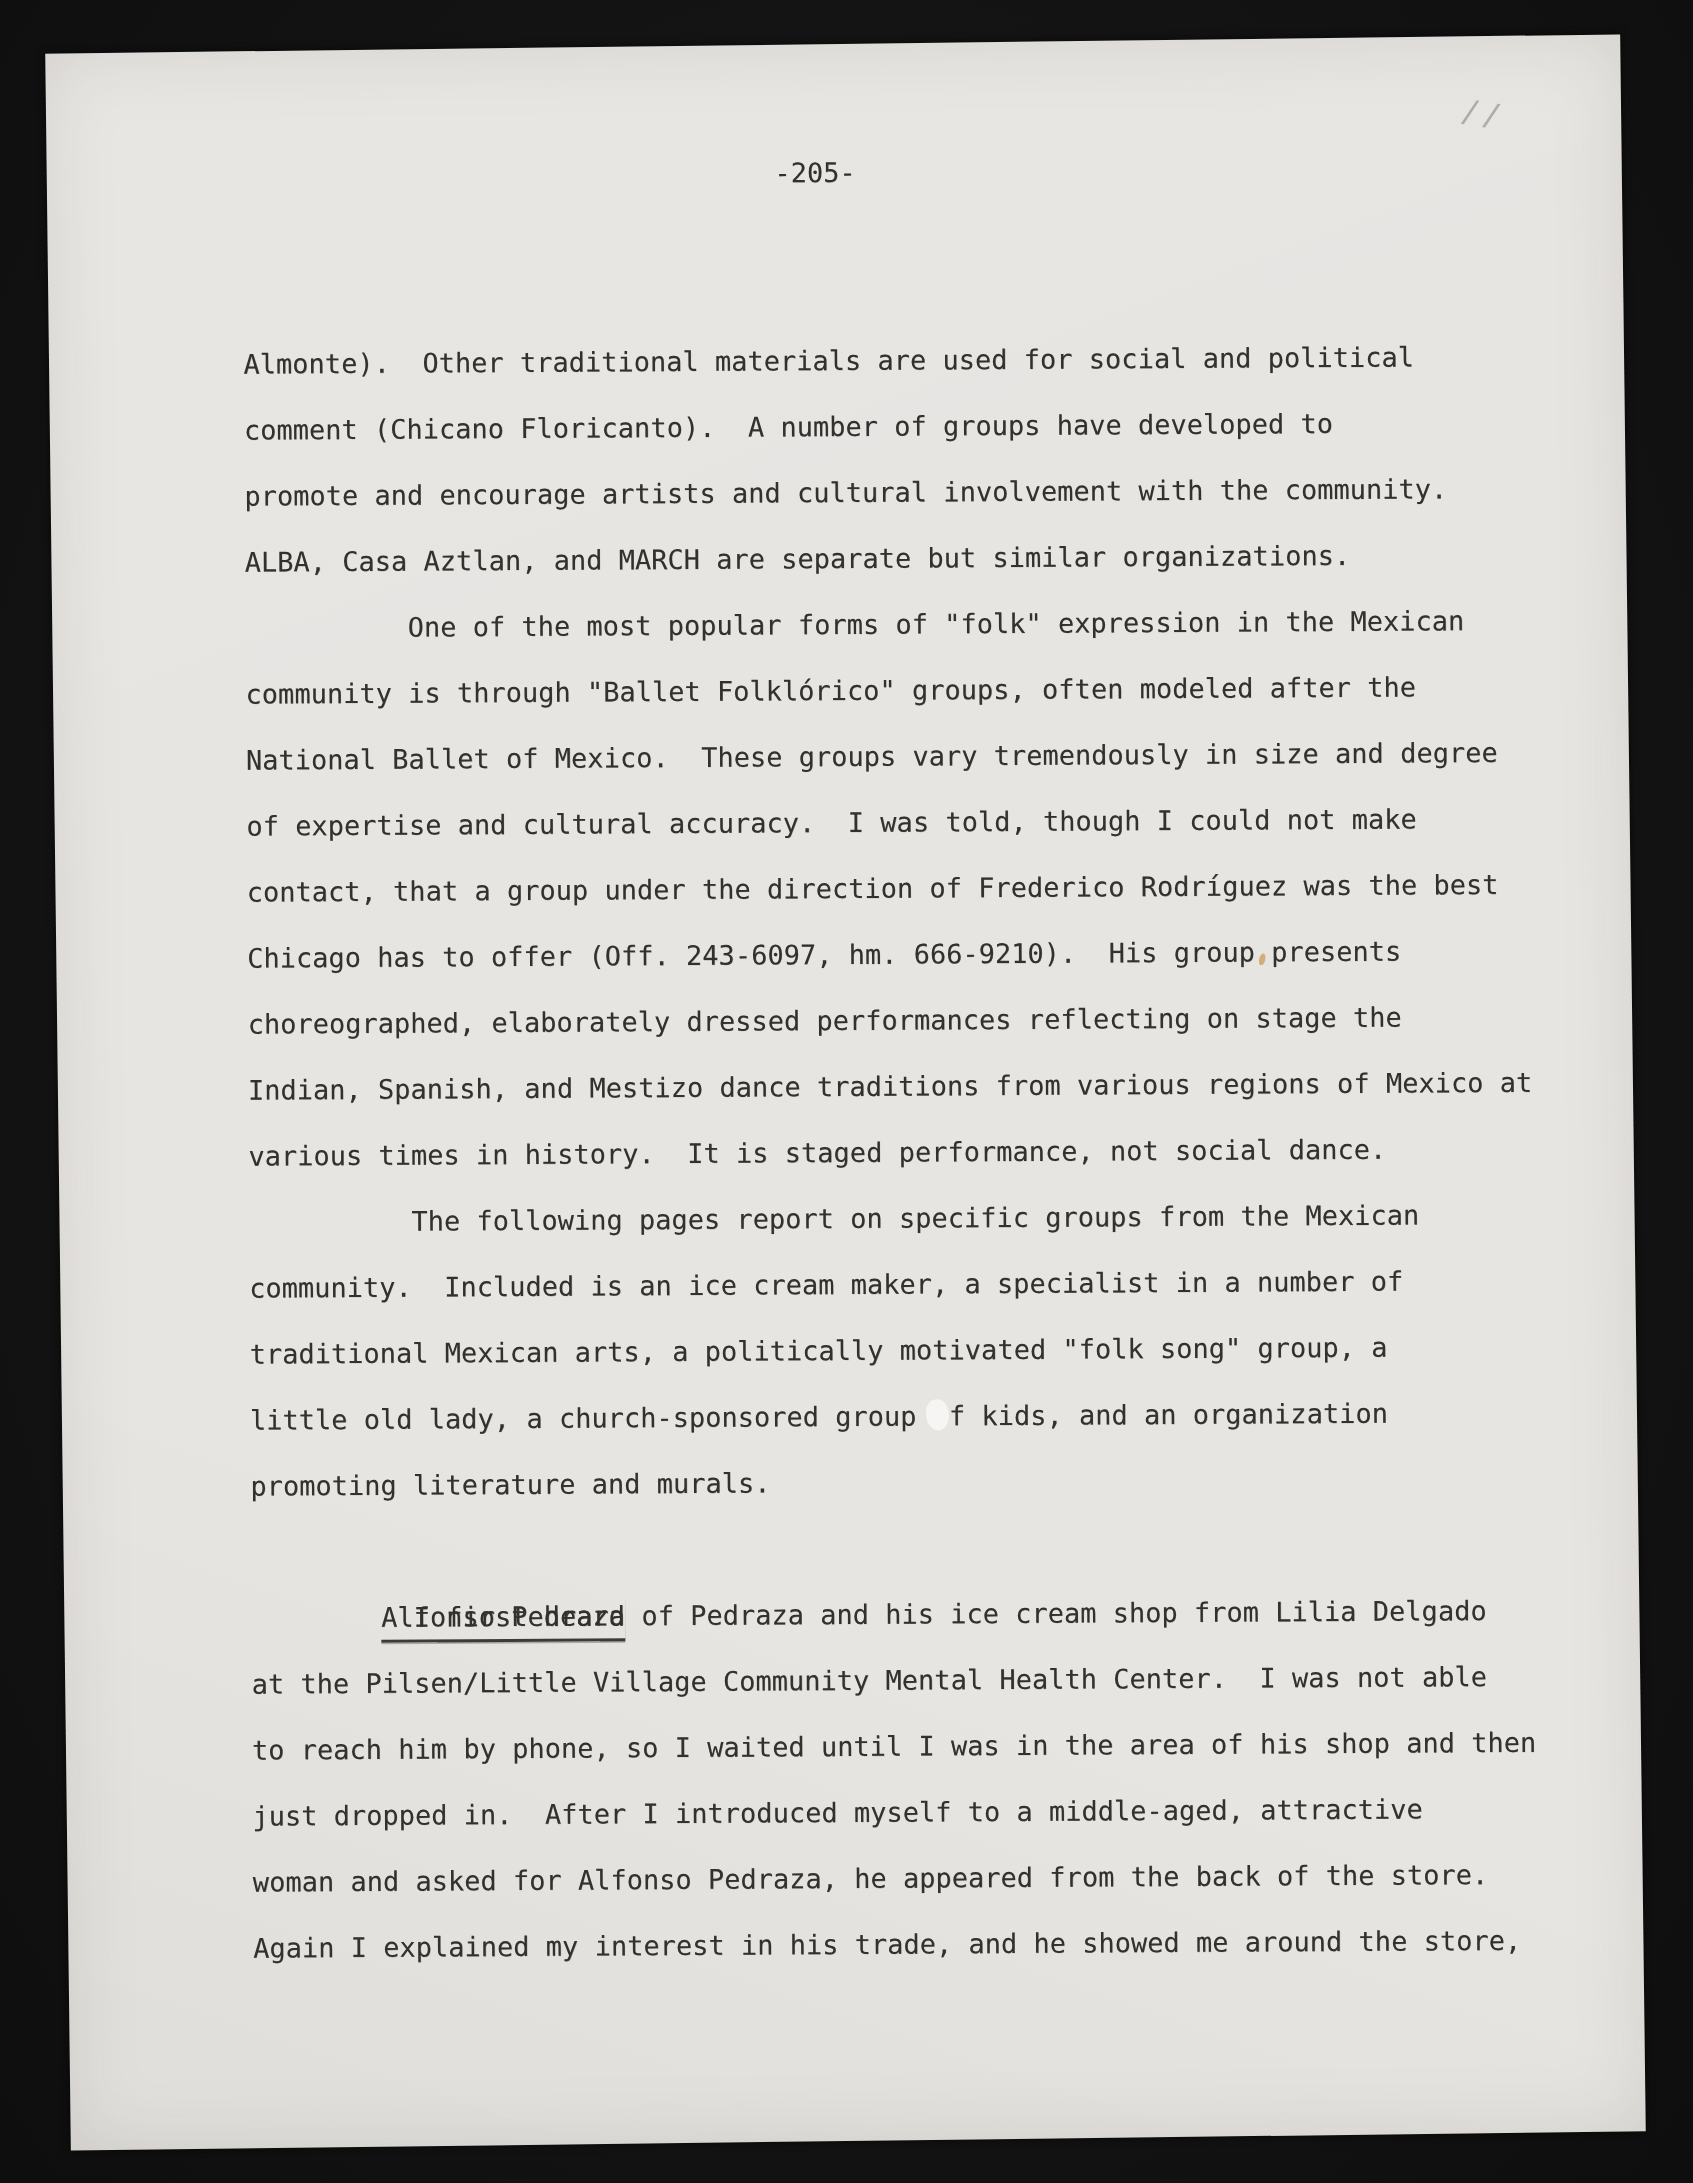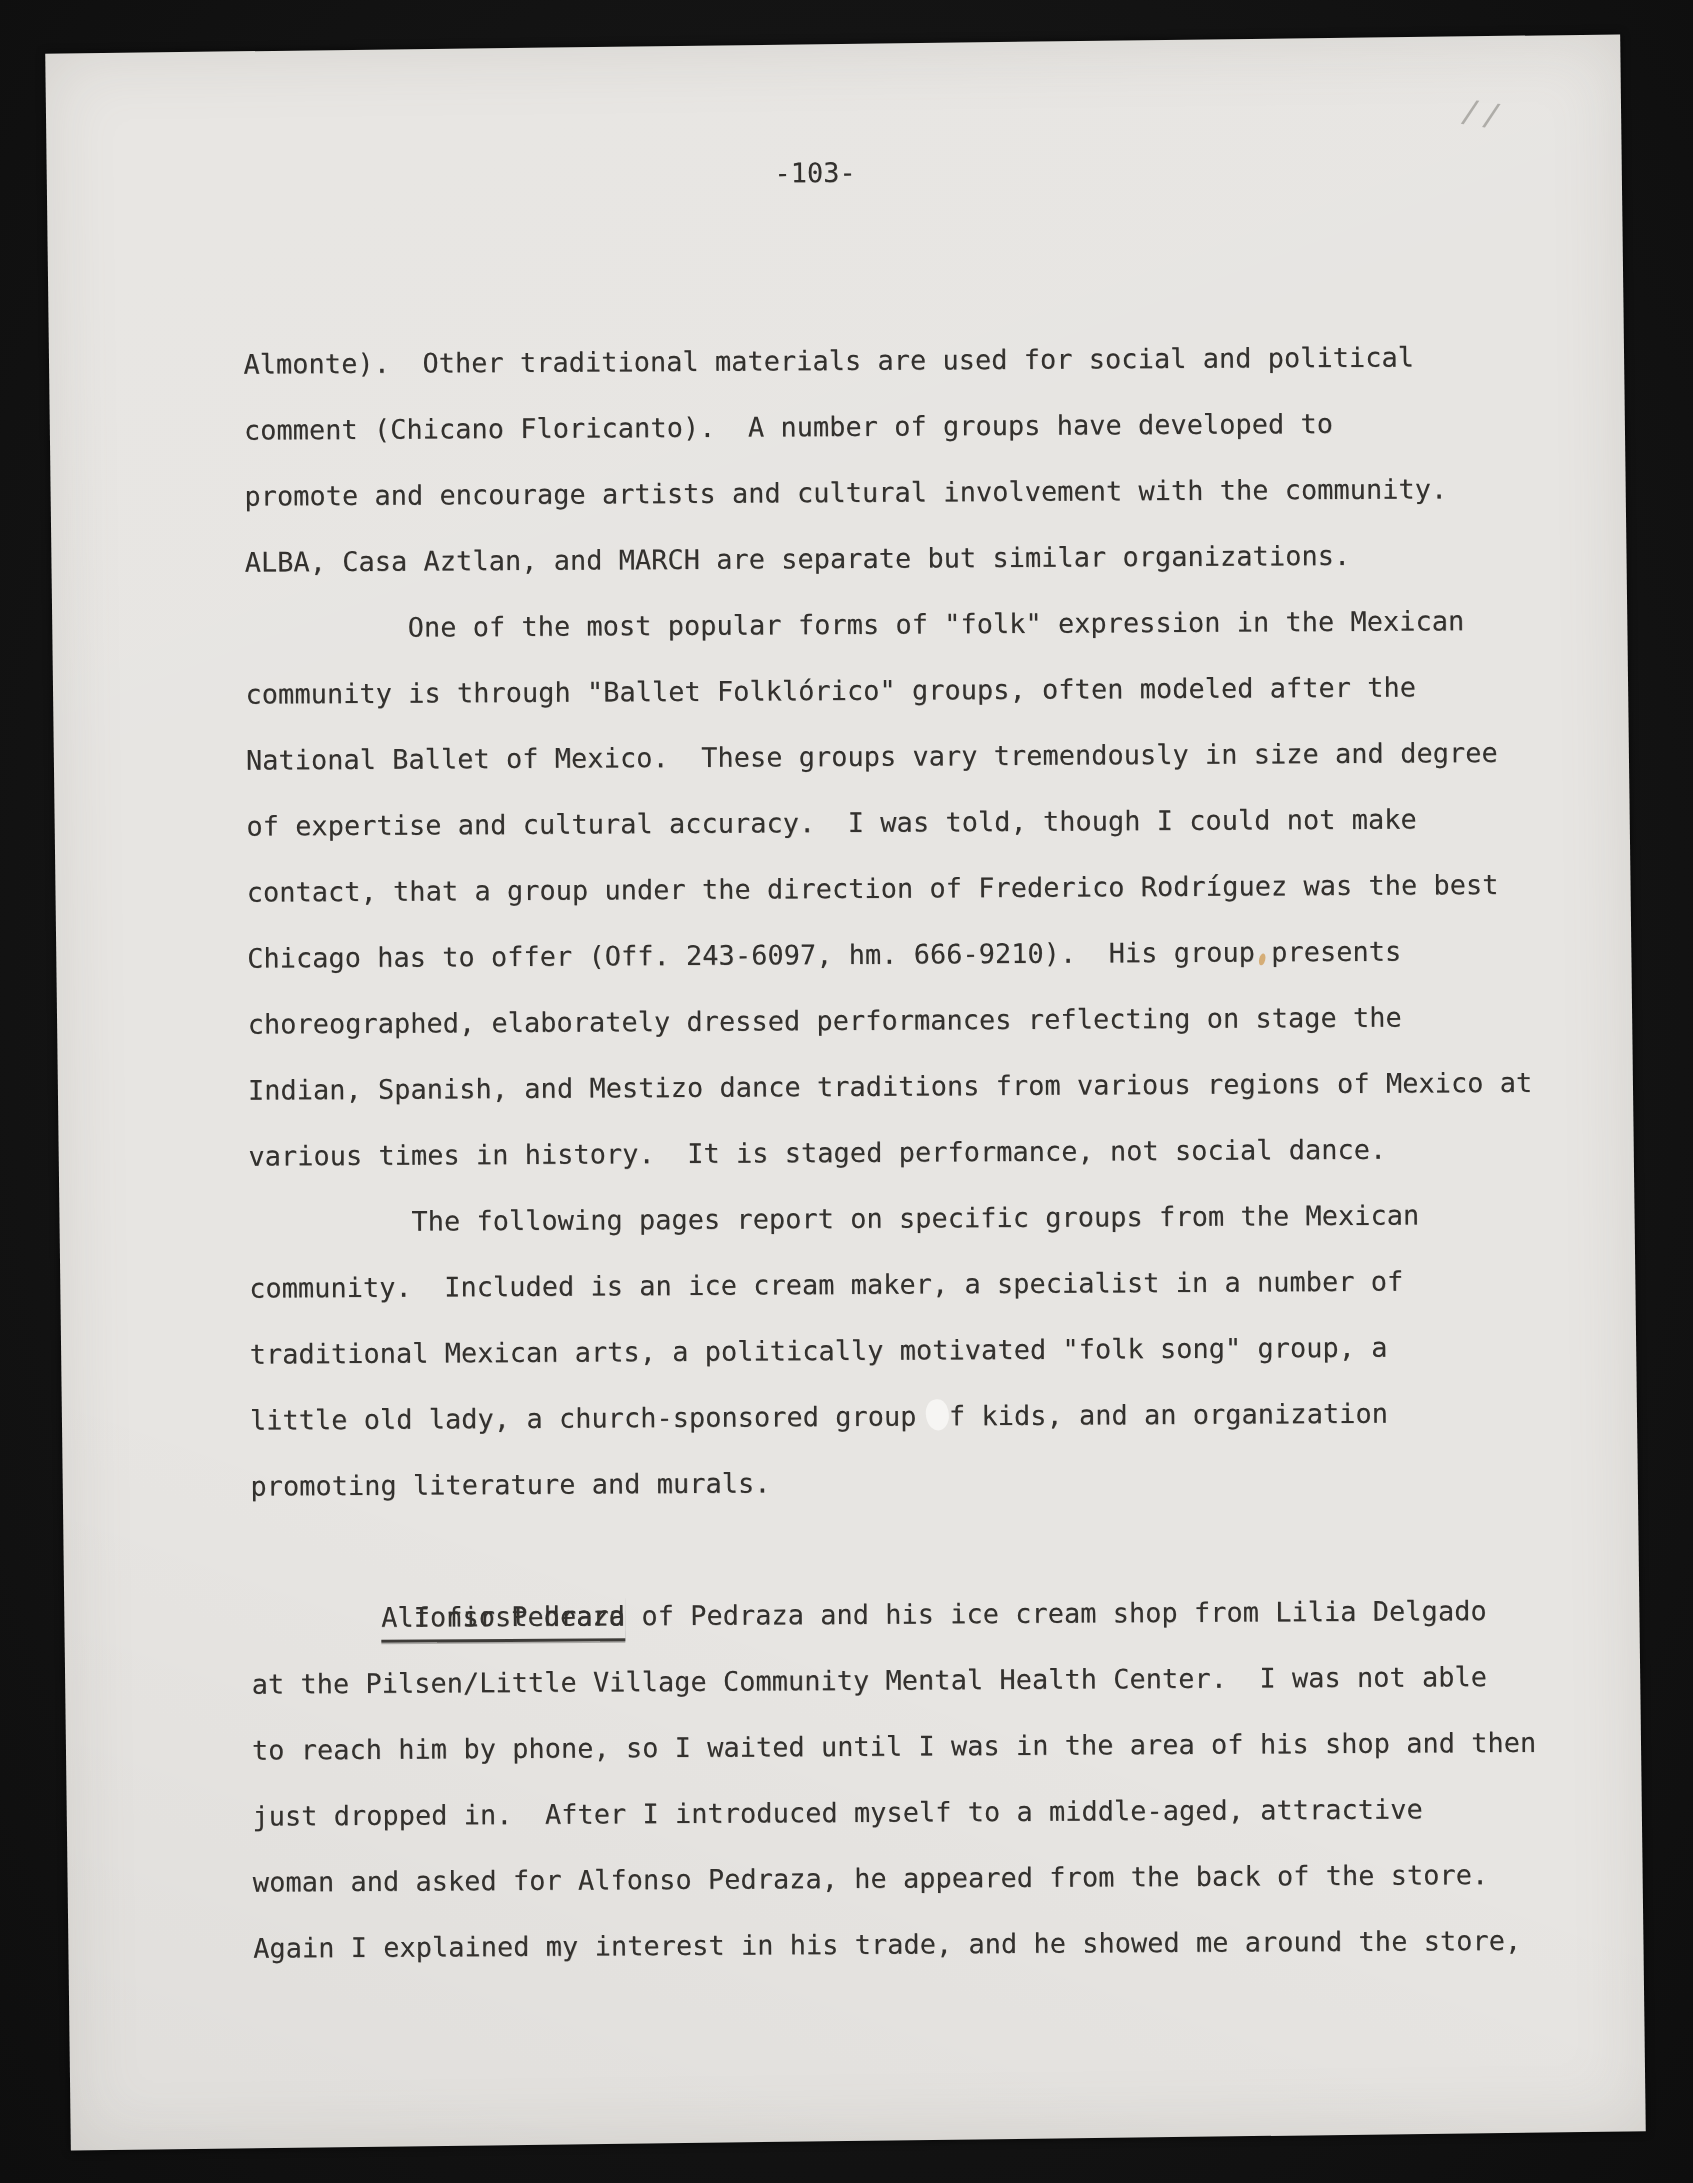--- a/index.html
+++ b/index.html
@@ -104,21 +104,21 @@
   }
 </style>
 </head>
 <body>
 
 <div class="paper">
   <div class="content">
 
     <div class="pencil-mark">//</div>
 
-    <div class="page-number">-103-</div>
+    <div class="page-number">-205-</div>
 
     <div class="text-block">
       <div class="line">Almonte).  Other traditional materials are used for social and political</div>
       <div class="line">comment (Chicano Floricanto).  A number of groups have developed to</div>
       <div class="line">promote and encourage artists and cultural involvement with the community.</div>
       <div class="line">ALBA, Casa Aztlan, and MARCH are separate but similar organizations.</div>
 
       <div class="line">          One of the most popular forms of "folk" expression in the Mexican</div>
       <div class="line">community is through "Ballet Folklórico" groups, often modeled after the</div>
       <div class="line">National Ballet of Mexico.  These groups vary tremendously in size and degree</div>

